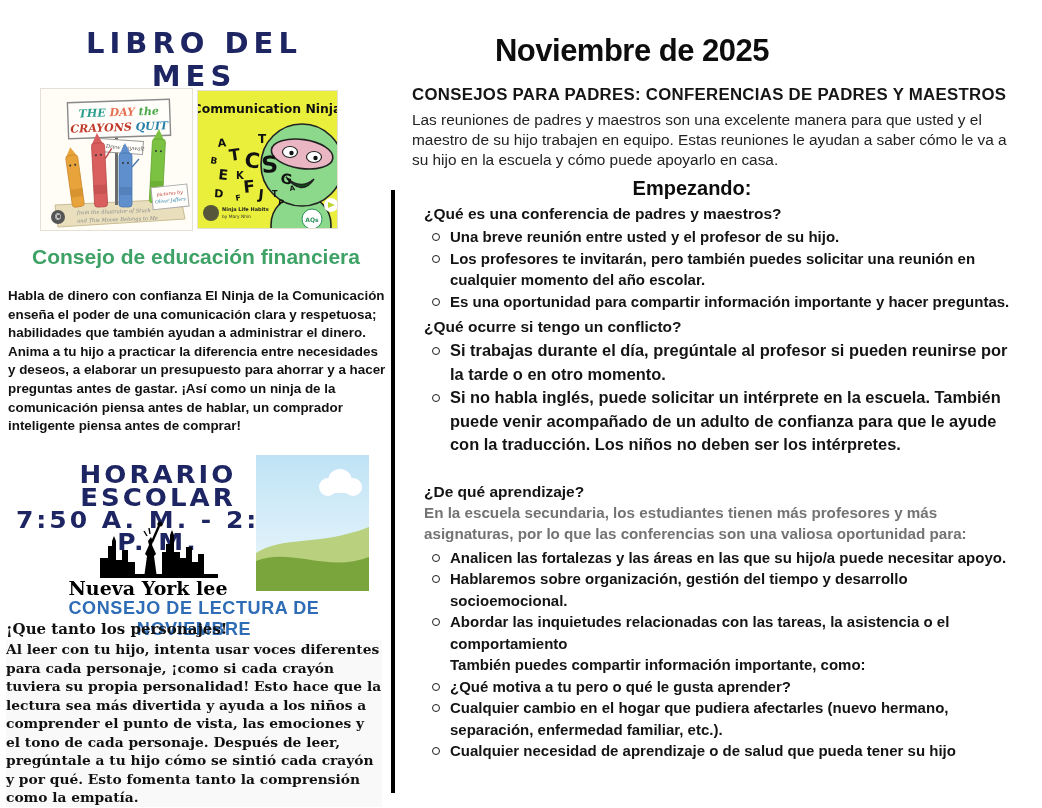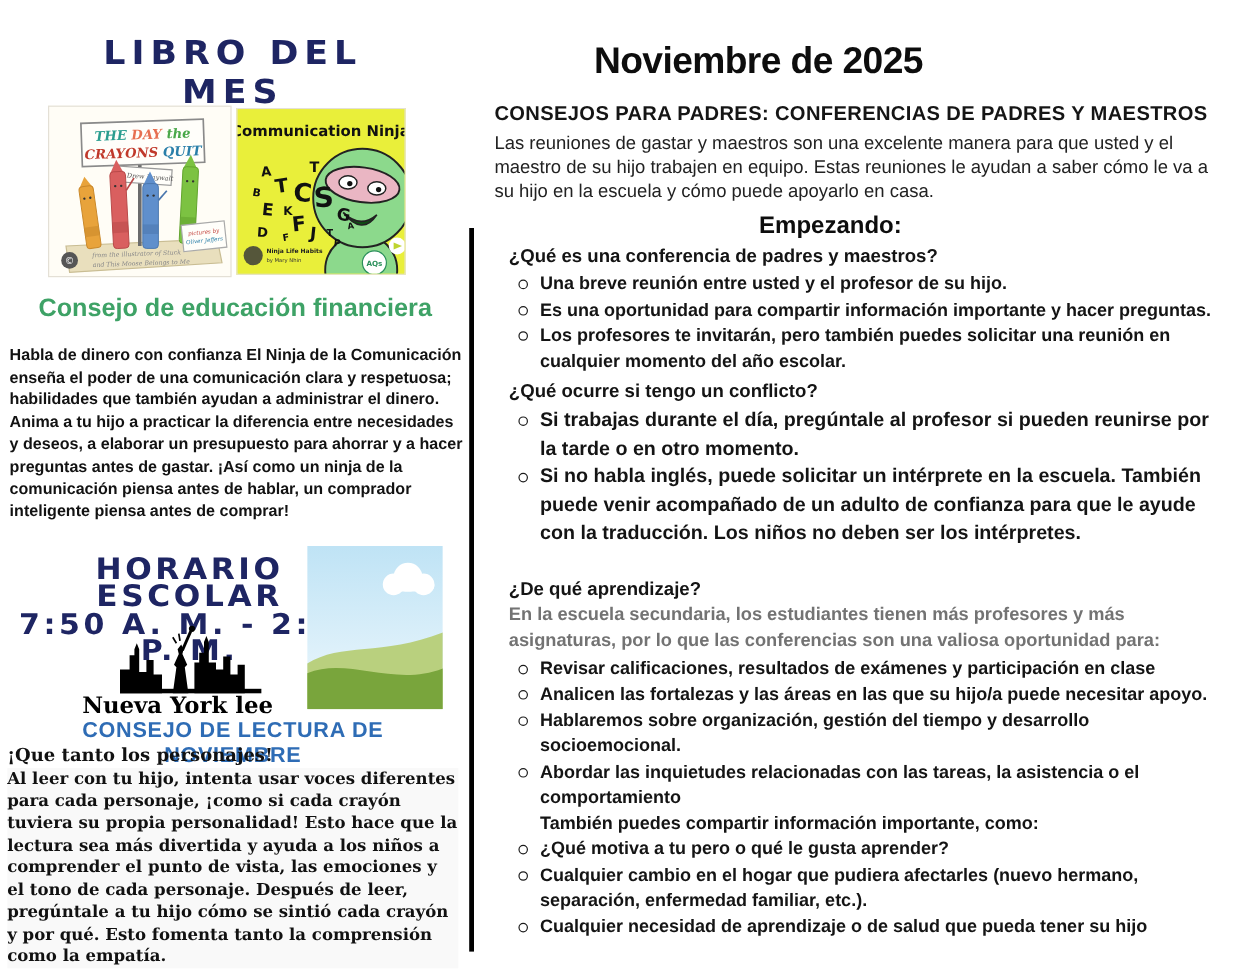--- a/index.html
+++ b/index.html
@@ -234,43 +234,43 @@
   </div>
 
   <div class="reading-h">CONSEJO DE LECTURA DE NOVIEMBRE</div>
   <div class="reading-sub">¡Que tanto los personajes!</div>
   <div class="reading-p">Al leer con tu hijo, intenta usar voces diferentes para cada personaje, ¡como si cada crayón tuviera su propia personalidad! Esto hace que la lectura sea más divertida y ayuda a los niños a comprender el punto de vista, las emociones y el tono de cada personaje. Después de leer, pregúntale a tu hijo cómo se sintió cada crayón y por qué. Esto fomenta tanto la comprensión como la empatía.</div>
 
   <div class="divider"></div>
 
   <div class="r-title">Noviembre de 2025</div>
   <div class="r-heading">CONSEJOS PARA PADRES: CONFERENCIAS DE PADRES Y MAESTROS</div>
-  <div class="r-intro">Las reuniones de gastar y maestros son una excelente manera para que usted y el maestro de su hijo trabajen en equipo. Estas reuniones le ayudan a saber cómo le va a su hijo en la escuela y cómo puede apoyarlo en casa.</div>
+  <div class="r-intro">Las reuniones de padres y maestros son una excelente manera para que usted y el maestro de su hijo trabajen en equipo. Estas reuniones le ayudan a saber cómo le va a su hijo en la escuela y cómo puede apoyarlo en casa.</div>
   <div class="r-empezando">Empezando:</div>
 
   <div class="qa">
 
     <div class="question">¿Qué es una conferencia de padres y maestros?</div>
     <ul class="blist">
 
         <li>
           <span class="marker"></span>
           <span class="btxt">Una breve reunión entre usted y el profesor de su hijo.</span>
           
         </li>
 
         <li>
           <span class="marker"></span>
-          <span class="btxt">Es una oportunidad para compartir información importante y hacer preguntas.</span>
+          <span class="btxt">Los profesores te invitarán, pero también puedes solicitar una reunión en cualquier momento del año escolar.</span>
           
         </li>
 
         <li>
           <span class="marker"></span>
-          <span class="btxt">Los profesores te invitarán, pero también puedes solicitar una reunión en cualquier momento del año escolar.</span>
+          <span class="btxt">Es una oportunidad para compartir información importante y hacer preguntas.</span>
           
         </li>
       </ul>
 
     <div class="q2-block">
       <div class="question">¿Qué ocurre si tengo un conflicto?</div>
       <ul class="blist blist-lg">
 
           <li>
             <span class="marker"></span>
@@ -284,25 +284,20 @@
             
           </li>
         </ul>
     </div>
 
     <div class="q3-block">
       <div class="question">¿De qué aprendizaje?</div>
       <div class="q3-intro">En la escuela secundaria, los estudiantes tienen más profesores y más asignaturas, por lo que las conferencias son una valiosa oportunidad para:</div>
       <ul class="blist">
 
-          <li>
-            <span class="marker"></span>
-            <span class="btxt">Revisar calificaciones, resultados de exámenes y participación en clase</span>
-            
-          </li>
 
           <li>
             <span class="marker"></span>
             <span class="btxt">Analicen las fortalezas y las áreas en las que su hijo/a puede necesitar apoyo.</span>
             
           </li>
 
           <li>
             <span class="marker"></span>
             <span class="btxt">Hablaremos sobre organización, gestión del tiempo y desarrollo socioemocional.</span>

